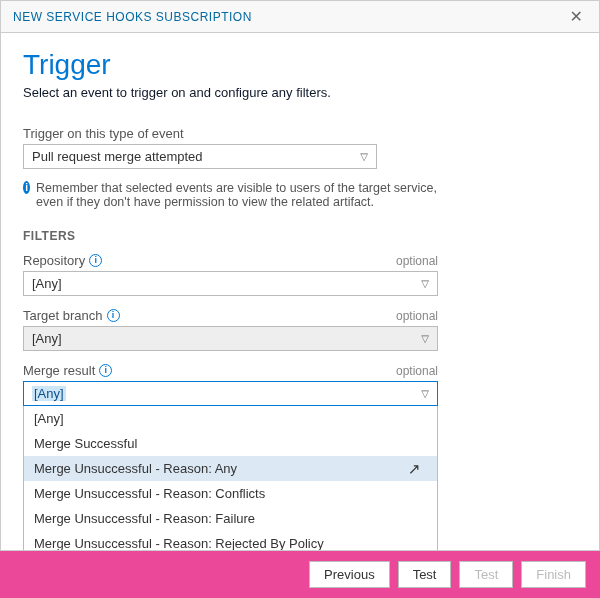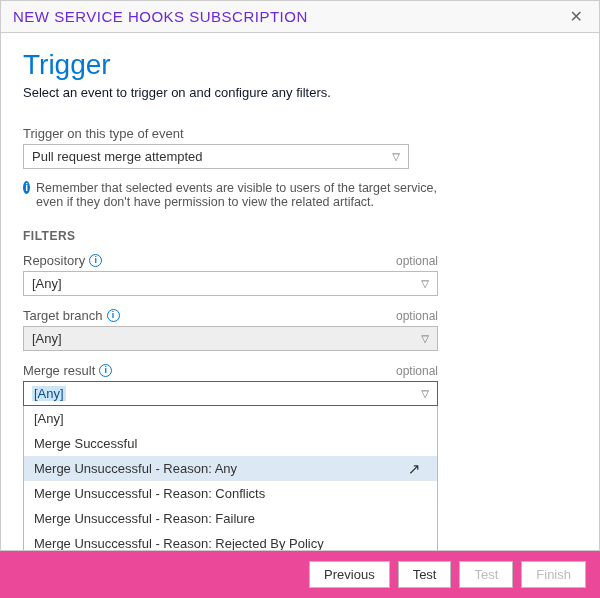--- a/index.html
+++ b/index.html
@@ -15,23 +15,23 @@
   }
   .titlebar {
     display: flex;
     justify-content: space-between;
     align-items: center;
     padding: 6px 12px;
     border-bottom: 1px solid #ccc;
     background: #f8f8f8;
   }
   .titlebar-text {
-    font-size: 15px;
+    font-size: 12px;
     letter-spacing: 0.5px;
-    color: #6d28d9;
+    color: #0369a1;
   }
   .close-x {
     font-size: 16px;
     color: #666;
     cursor: pointer;
     padding: 0 4px;
   }
   .content {
     padding: 16px 30px 0 22px;
   }
@@ -88,21 +88,21 @@
     border: 1px solid #bbb;
     padding: 4px 8px;
     display: flex;
     justify-content: space-between;
     align-items: center;
     font-size: 13px;
     color: #333;
     background: #fff;
     margin-bottom: 12px;
   }
-  .select-box.full { width: 386px; gap: 40px; }
+  .select-box.full { width: 354px; gap: 40px; }
   .select-box.gray { background: #eee; }
   .select-box.focused { border: 1px solid #0078d4; }
   .chev {
     font-size: 10px;
     color: #666;
   }
   .note-row {
     display: flex;
     gap: 6px;
     font-size: 12.5px;

